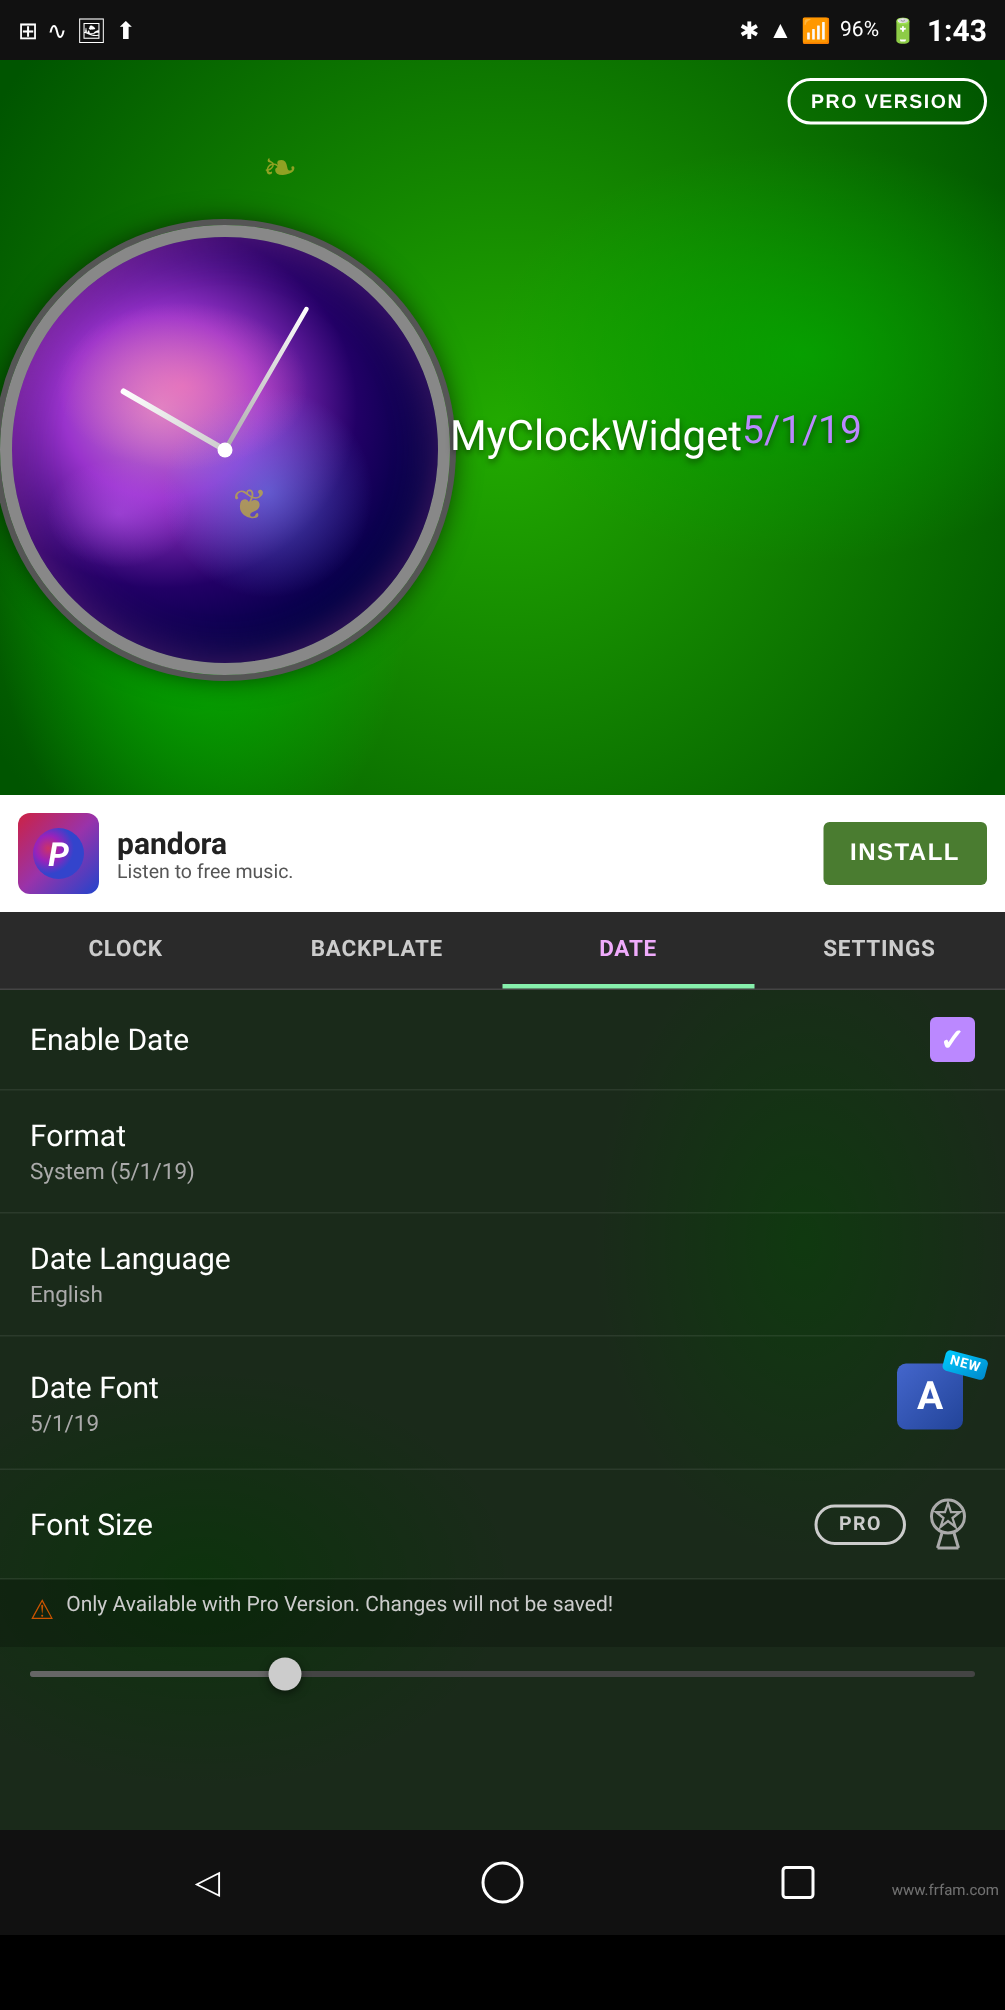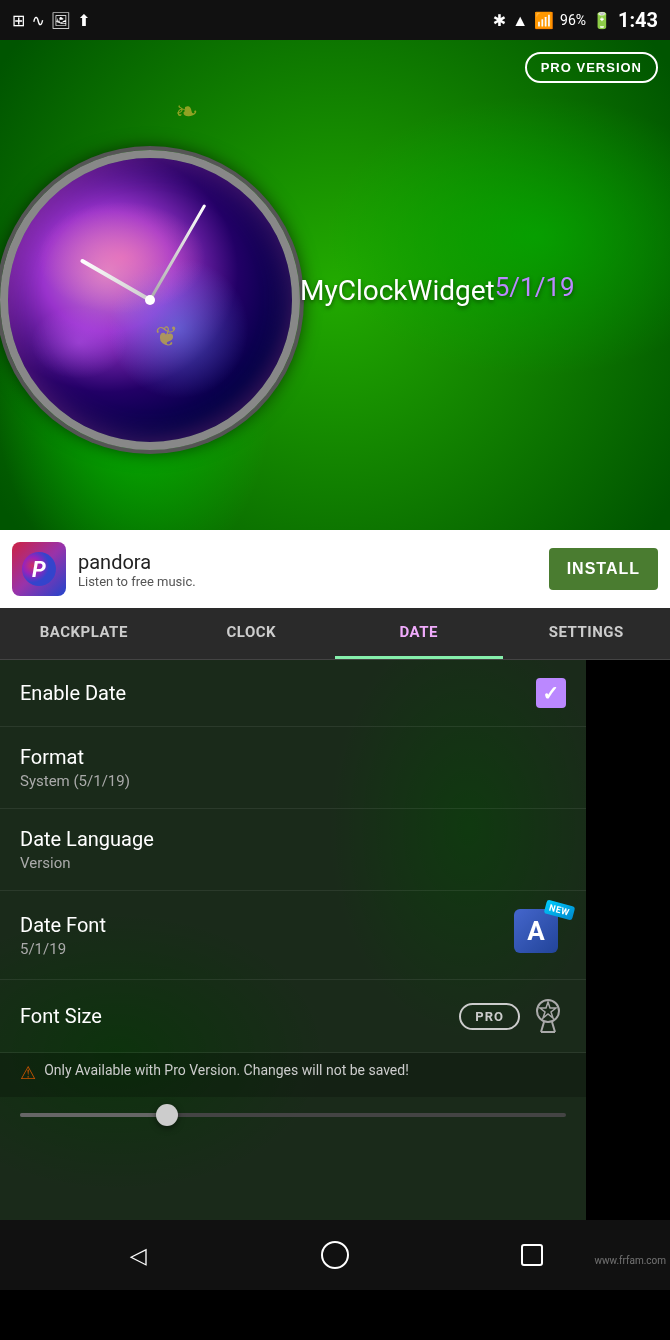--- a/index.html
+++ b/index.html
@@ -187,21 +187,21 @@
       display: flex;
       align-items: center;
       justify-content: center;
       font-size: 30px;
       color: #fff;
       font-weight: bold;
       font-style: italic;
     }
 
     .ad-text { flex: 1; }
-    .ad-text-main { font-size: 20px; font-weight: 400; color: #222; }
+    .ad-text-main { font-size: 20px; font-weight: 700; color: #222; }
     .ad-text-sub { font-size: 13px; color: #555; }
 
     .ad-install-btn {
       background: #4a7c30;
       color: #fff;
       border: none;
       border-radius: 4px;
       padding: 12px 18px;
       font-size: 16px;
       font-weight: bold;
@@ -233,21 +233,21 @@
       border-bottom: 3px solid transparent;
     }
 
     .tab.active {
       color: #f0abfc;
       border-bottom: 3px solid #86efac;
     }
 
     
     .content {
-      width: 586px;
+      width: 670px;
       background: #1a2a1a;
       min-height: 560px;
       background-image:
         radial-gradient(ellipse 200px 300px at 80% 30%, rgba(0,80,0,0.4) 0%, transparent 70%),
         radial-gradient(ellipse 300px 200px at 20% 70%, rgba(0,60,0,0.5) 0%, transparent 70%);
     }
 
     .setting-row {
       padding: 18px 20px;
       border-bottom: 1px solid rgba(255,255,255,0.08);
@@ -509,24 +509,24 @@
   </div>
   <div class="ad-text">
     <div class="ad-text-main">pandora</div>
     <div class="ad-text-sub">Listen to free music.</div>
   </div>
   <button class="ad-install-btn">INSTALL</button>
 </div>
 
 <div class="tabs">
   <div class="tab">
+    <span>CLOCK</span>
+  </div>
+  <div class="tab">
     <span>BACKPLATE</span>
-  </div>
-  <div class="tab">
-    <span>CLOCK</span>
   </div>
   <div class="tab active">
     <span>DATE</span>
   </div>
   <div class="tab">
     <span>SETTINGS</span>
   </div>
 </div>
 
 <div class="content">
@@ -540,21 +540,21 @@
     </div>
   </div>
 
   <div class="setting-row">
     <div class="setting-label">Format</div>
     <div class="setting-sublabel">System (5/1/19)</div>
   </div>
 
   <div class="setting-row">
     <div class="setting-label">Date Language</div>
-    <div class="setting-sublabel">Version</div>
+    <div class="setting-sublabel">English</div>
   </div>
 
   <div class="setting-row">
     <div class="setting-row-header">
       <div>
         <div class="setting-label">Date Font</div>
         <div class="setting-sublabel">5/1/19</div>
       </div>
       <div class="font-badge">
         <div class="font-letter">A</div>

